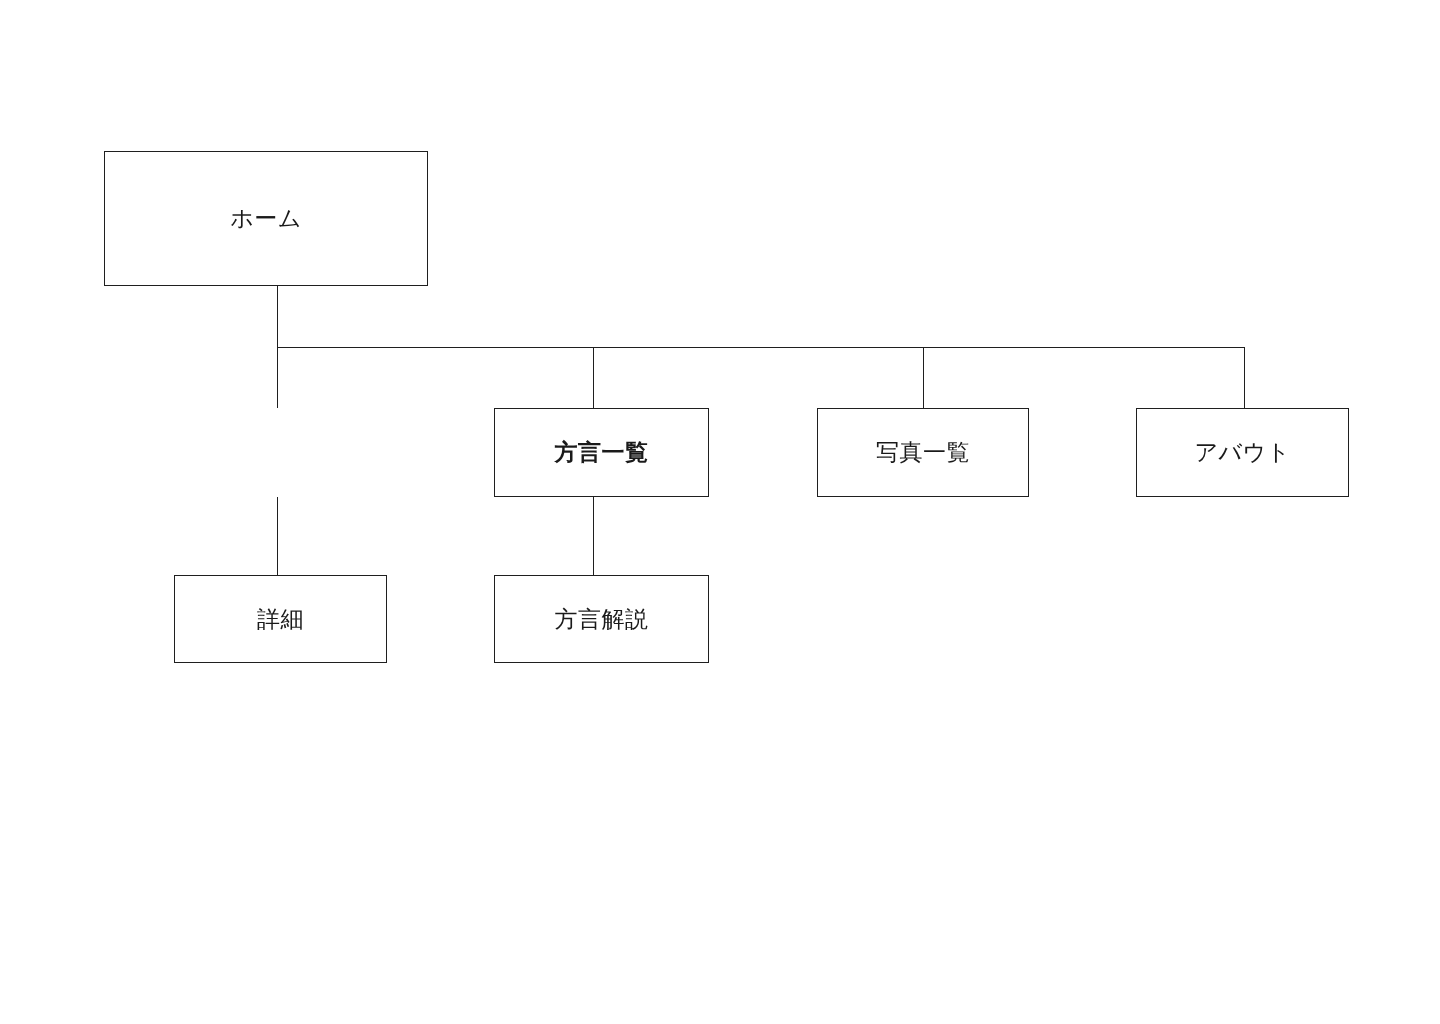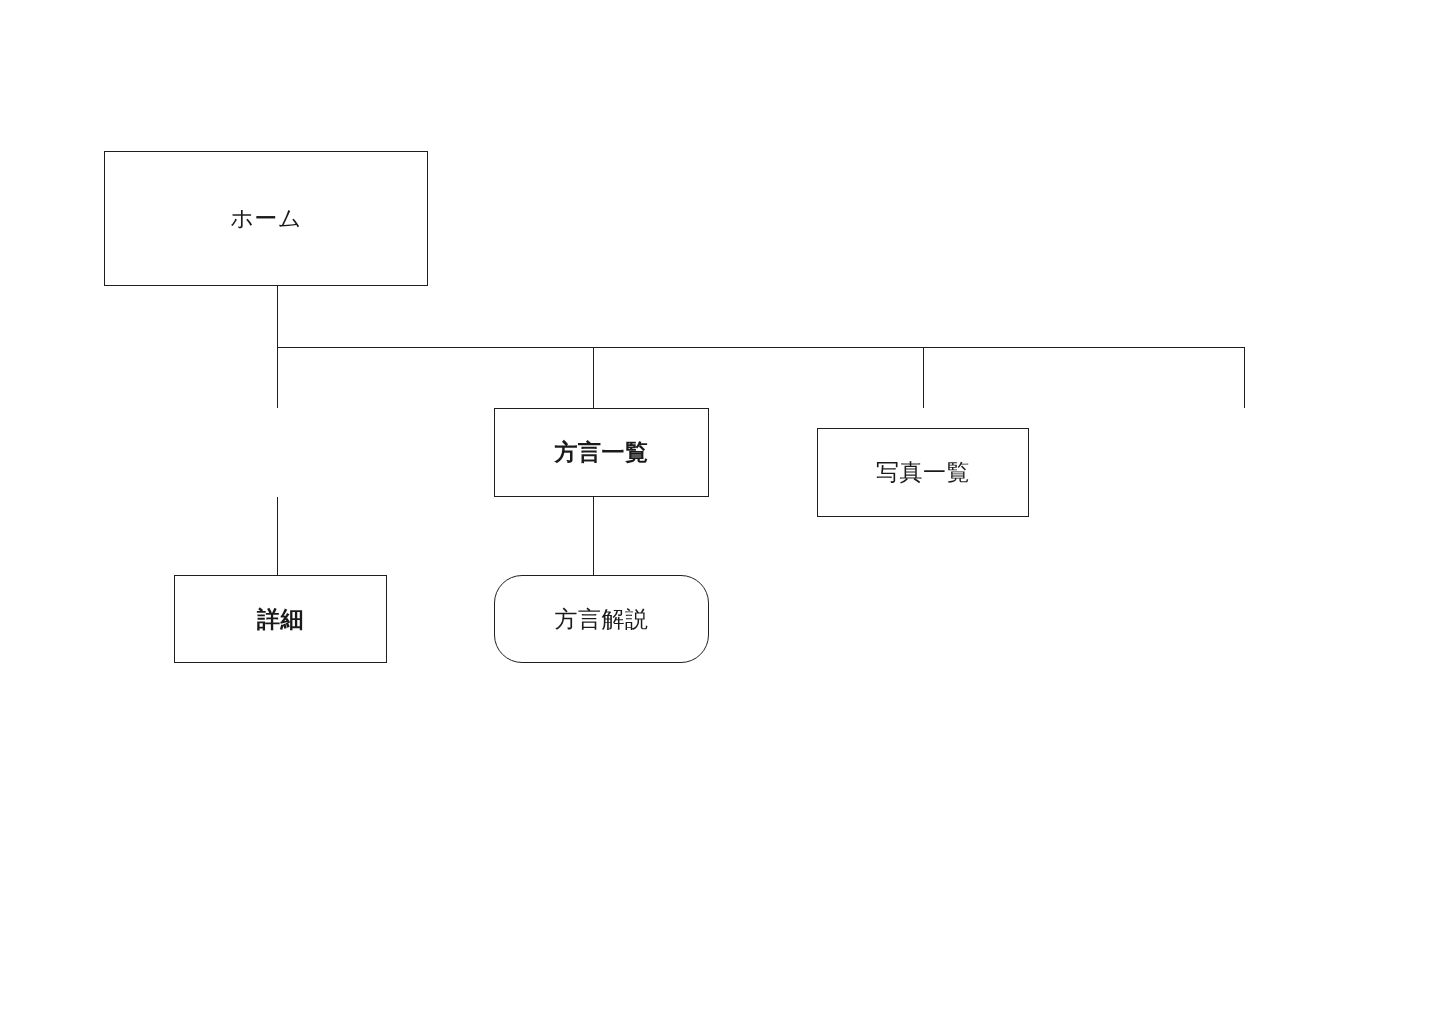--- a/index.html
+++ b/index.html
@@ -34,24 +34,24 @@
   .node .label {
     color: #1a1a1a;
     font-size: 23px;
     letter-spacing: 0.5px;
     white-space: nowrap;
   }
   
   #node-home               { left: 104px;  top: 151px; width: 324px; height: 135px; }
   #node-diary              { left: 174px;  top: 408px; width: 213px; height: 89px; }
   #node-dialect-list       { left: 494px;  top: 408px; width: 215px; height: 89px; font-weight: bold; }
-  #node-photo-list         { left: 817px;  top: 408px; width: 212px; height: 89px; margin-top: 20px; }
+  #node-photo-list         { left: 817px;  top: 408px; width: 212px; height: 89px; }
   #node-about              { left: 1136px; top: 408px; width: 213px; height: 89px; }
-  #node-detail             { left: 174px;  top: 575px; width: 213px; height: 88px; font-weight: bold; }
-  #node-dialect-explanation{ left: 494px;  top: 575px; width: 215px; height: 88px; border-radius: 28px; }
+  #node-detail             { left: 174px;  top: 575px; width: 213px; height: 88px; }
+  #node-dialect-explanation{ left: 494px;  top: 575px; width: 215px; height: 88px; }
 </style>
 </head>
 <body>
 
 <div id="canvas">
 
   <svg id="edges" width="1440" height="1024" viewBox="0 0 1440 1024" shape-rendering="crispEdges">
 
     <line x1="277.5" y1="286" x2="277.5" y2="408" stroke="#1f1f1f" stroke-width="1"></line>
 
@@ -71,20 +71,23 @@
 
 
   <div class="node" id="node-dialect-list">
     <span class="label">方言一覧</span>
   </div>
 
   <div class="node" id="node-photo-list">
     <span class="label">写真一覧</span>
   </div>
 
+  <div class="node" id="node-about">
+    <span class="label">アバウト</span>
+  </div>
 
   <div class="node" id="node-detail">
     <span class="label">詳細</span>
   </div>
 
   <div class="node" id="node-dialect-explanation">
     <span class="label">方言解説</span>
   </div>
 
 </div>

